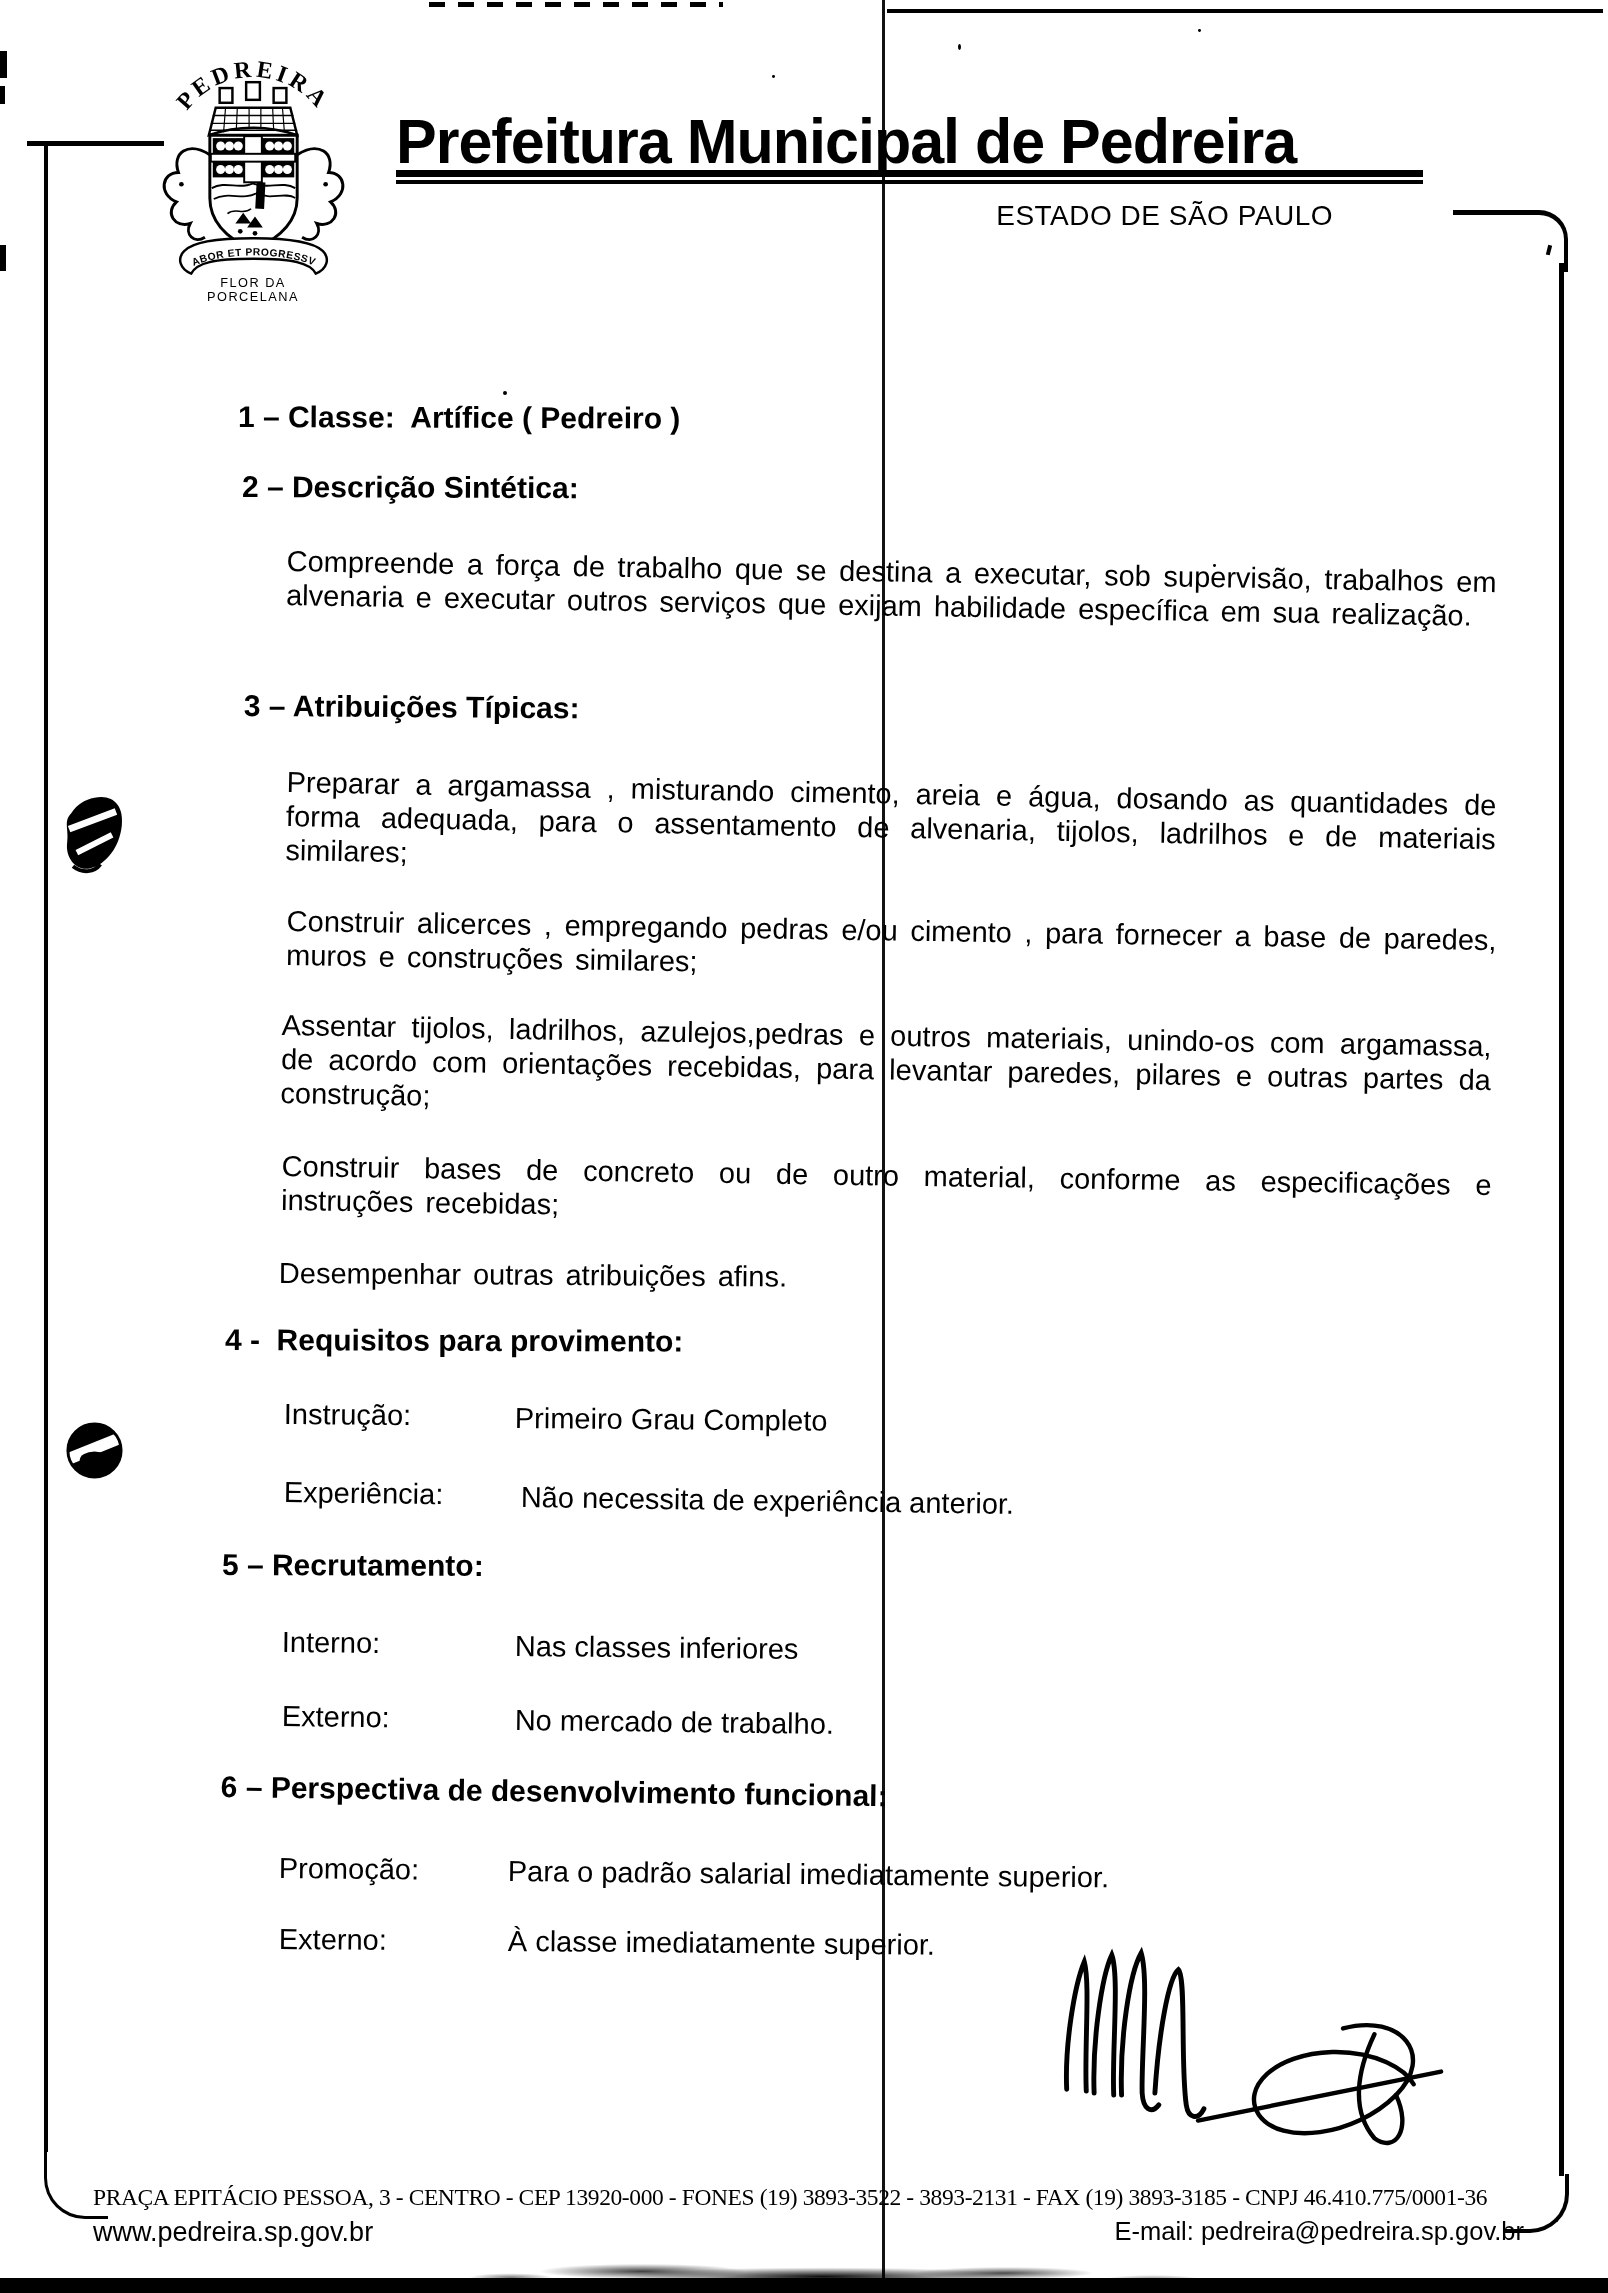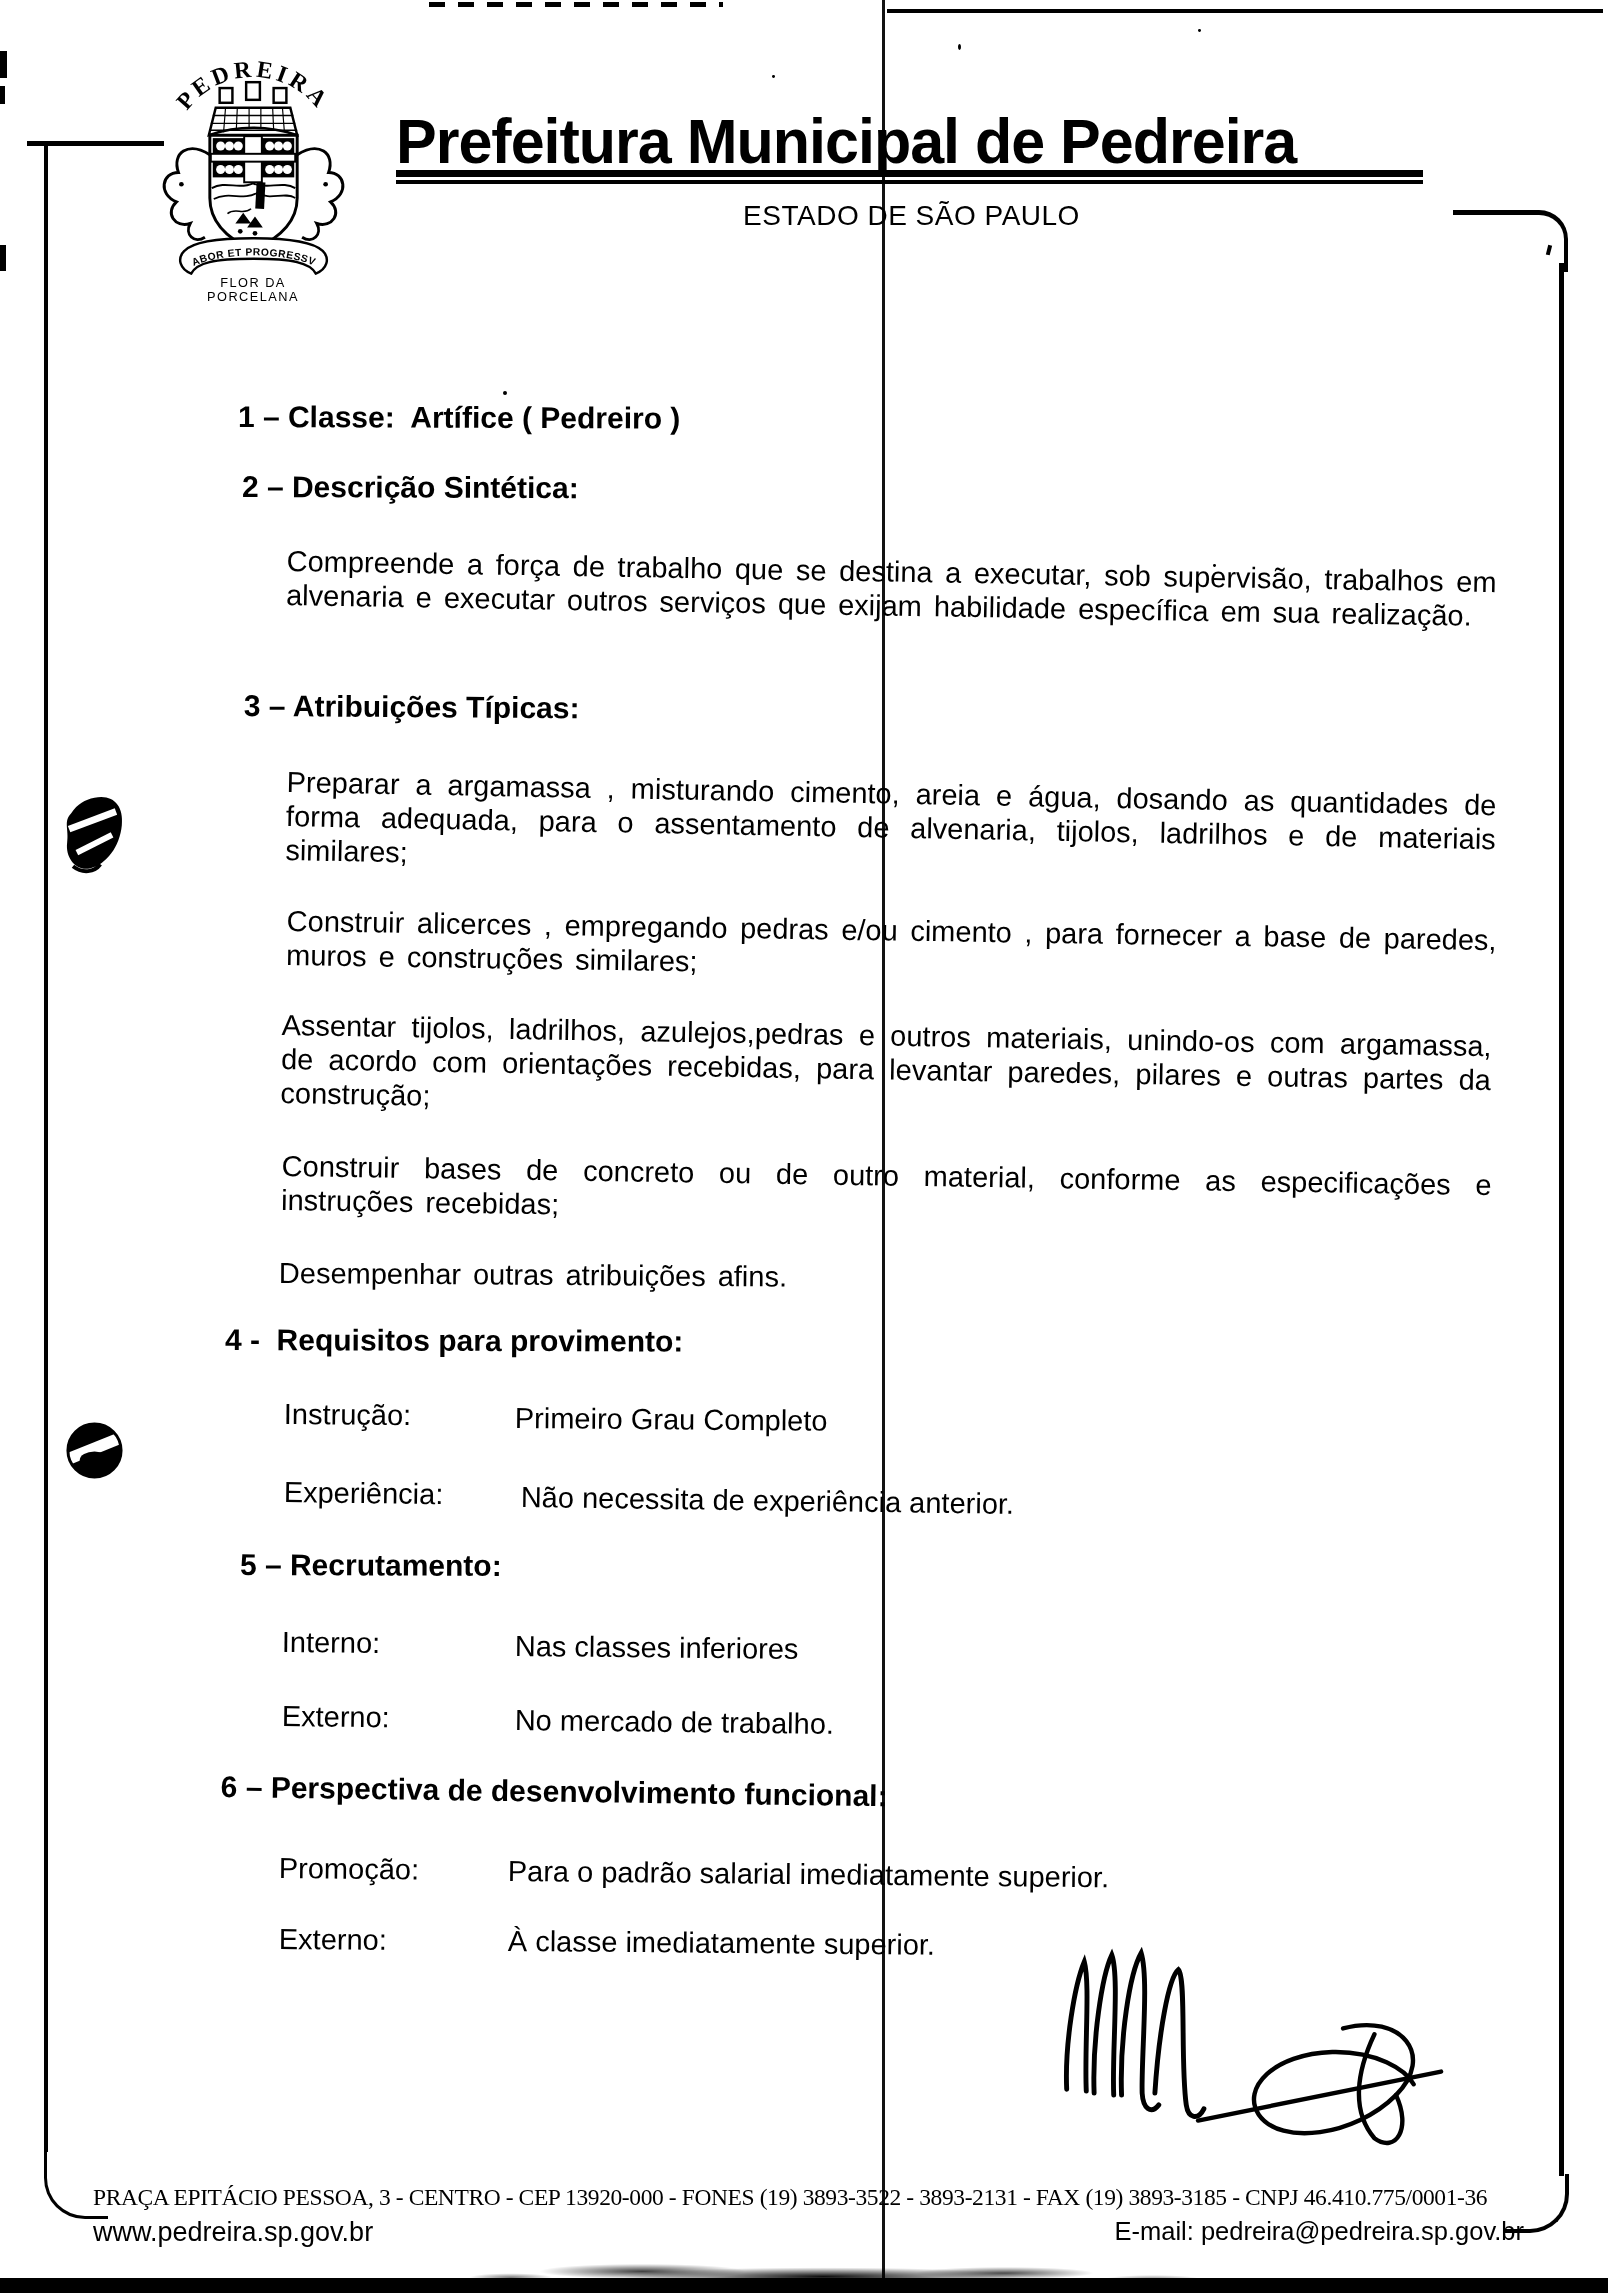--- a/index.html
+++ b/index.html
@@ -9,21 +9,21 @@
   }
   .abs{position:absolute;}
   
   .title{
     left:396px; top:106px; width:1054px; font-size:61px; font-weight:bold;
     letter-spacing:-1px; white-space:nowrap; transform:scaleY(1.04);
   }
   .rule1{left:396px; top:170px; width:1027px; height:6.9px; background:#000;}
   .rule2{left:396px; top:180px; width:1027px; height:3.9px; background:#000;}
   .subtitle{
-    left:490px; top:200px; width:843px; text-align:center; font-size:28px;
+    left:490px; top:200px; width:843px; text-align:right; font-size:28px;
     letter-spacing:0.5px; white-space:nowrap;
   }
   
   .fold-line{left:882px; top:0; width:2.9px; height:2294px; background:rgba(0,0,0,.93);}
   .topline-right{left:887px; top:8.8px; width:716px; height:3.9px; background:#000;}
   .topdashes{left:429px; top:2px; width:294px; height:4.9px;
     background:repeating-linear-gradient(90deg,#000 0 15.7px,transparent 15.7px 29px);}
   .left-stub{left:27.4px; top:141px; width:137px; height:4.9px; background:#000;}
   .left-rail{left:44px; top:141px; width:3.9px; height:2011px; background:#000;}
   .left-curve{left:44px; top:2147px; width:61px; height:69px;
@@ -188,21 +188,21 @@
   <div class="abs p r10" style="left:282px;top:1008px;">Assentar tijolos, ladrilhos, azulejos,pedras e outros materiais, unindo-os com argamassa, de acordo com orientações recebidas, para levantar paredes, pilares e outras partes da construção;</div>
   <div class="abs p r09" style="left:282px;top:1149px;">Construir bases de concreto ou de outro material, conforme as especificações e instruções recebidas;</div>
   <div class="abs p r04" style="left:279px;top:1256px;">Desempenhar outras atribuições afins.</div>
 
   <div class="abs h r02" style="left:225px;top:1323px;">4 -  Requisitos para provimento:</div>
   <div class="abs lbl r05" style="left:284px;top:1398px;">Instrução:</div>
   <div class="abs val r05" style="left:515px;top:1402px;">Primeiro Grau Completo</div>
   <div class="abs lbl r08" style="left:284px;top:1476px;">Experiência:</div>
   <div class="abs val r08" style="left:521px;top:1481px;">Não necessita de experiência anterior.</div>
 
-  <div class="abs h r02" style="left:240px;top:1548px;text-align:center;">5 – Recrutamento:</div>
+  <div class="abs h r02" style="left:222px;top:1548px;text-align:center;">5 – Recrutamento:</div>
   <div class="abs lbl r06" style="left:282px;top:1626px;">Interno:</div>
   <div class="abs val r06" style="left:515px;top:1630px;">Nas classes inferiores</div>
   <div class="abs lbl r07" style="left:282px;top:1700px;">Externo:</div>
   <div class="abs val r07" style="left:515px;top:1704px;">No mercado de trabalho.</div>
 
   <div class="abs h r08" style="left:221px;top:1770px;">6 – Perspectiva de desenvolvimento funcional:</div>
   <div class="abs lbl r06" style="left:279px;top:1852px;">Promoção:</div>
   <div class="abs val r06" style="left:508px;top:1855px;">Para o padrão salarial imediatamente superior.</div>
   <div class="abs lbl r05" style="left:279px;top:1923px;">Externo:</div>
   <div class="abs val r05" style="left:508px;top:1925px;">À classe imediatamente superior.</div>

